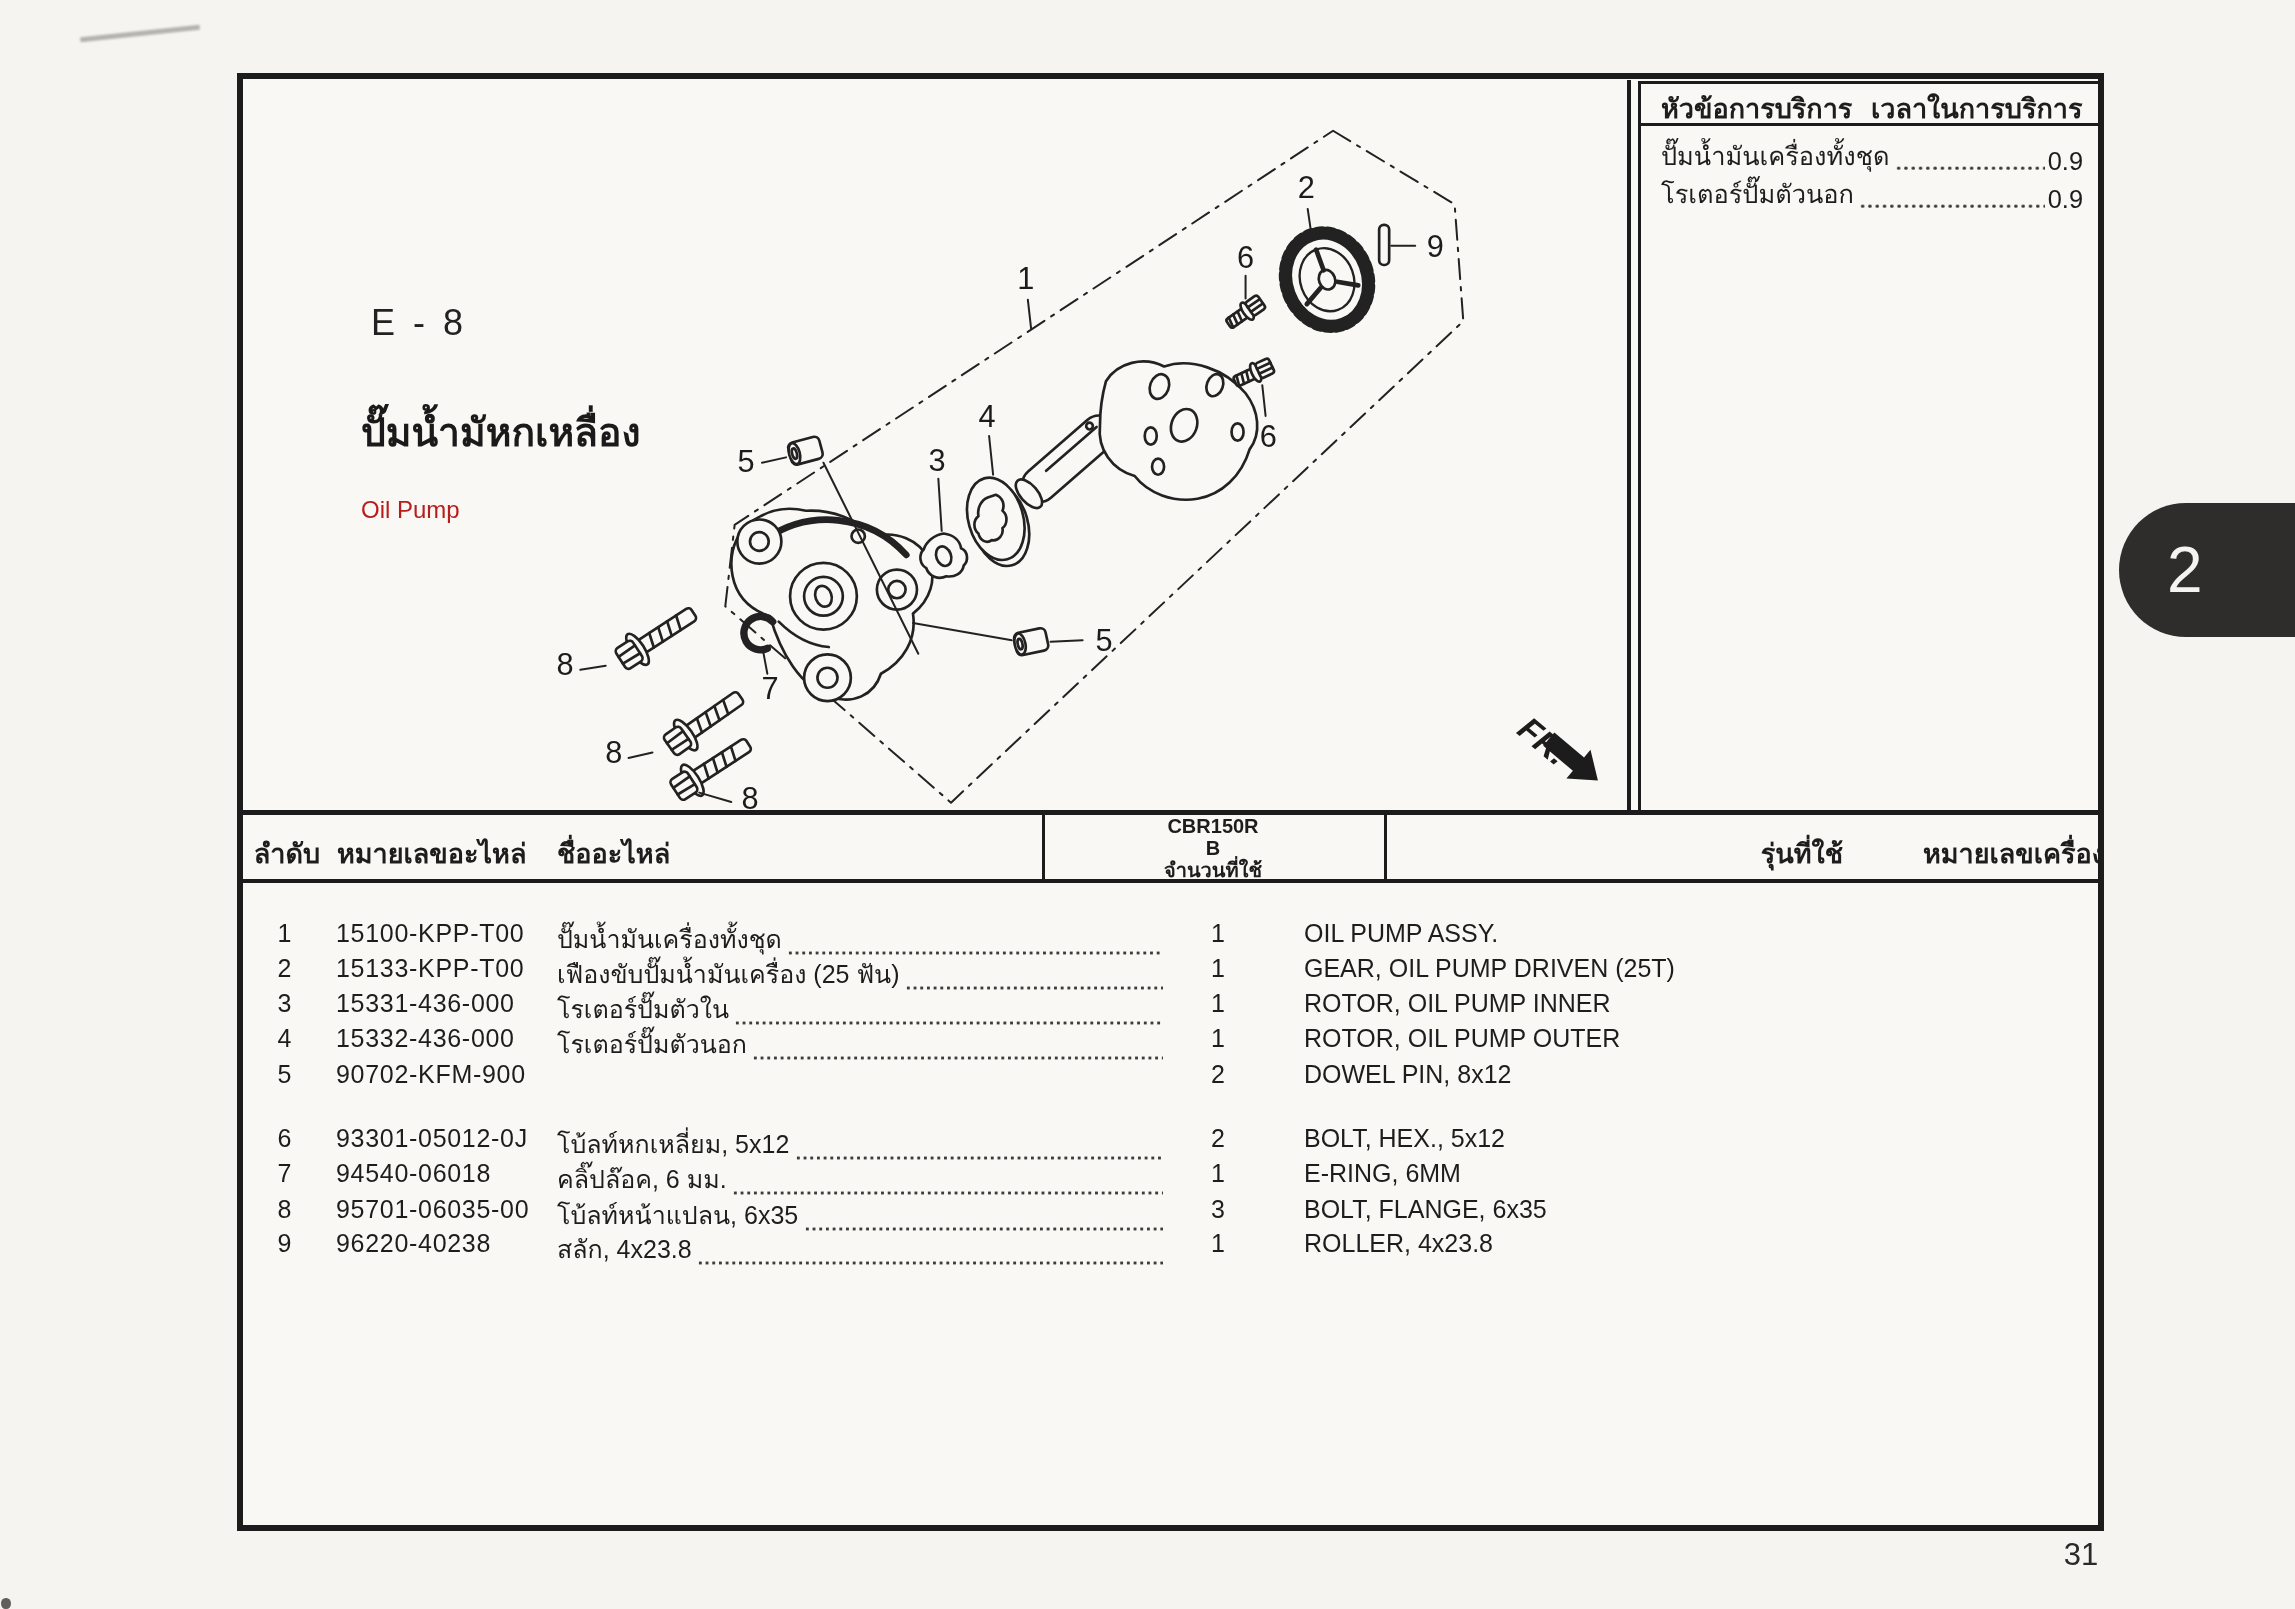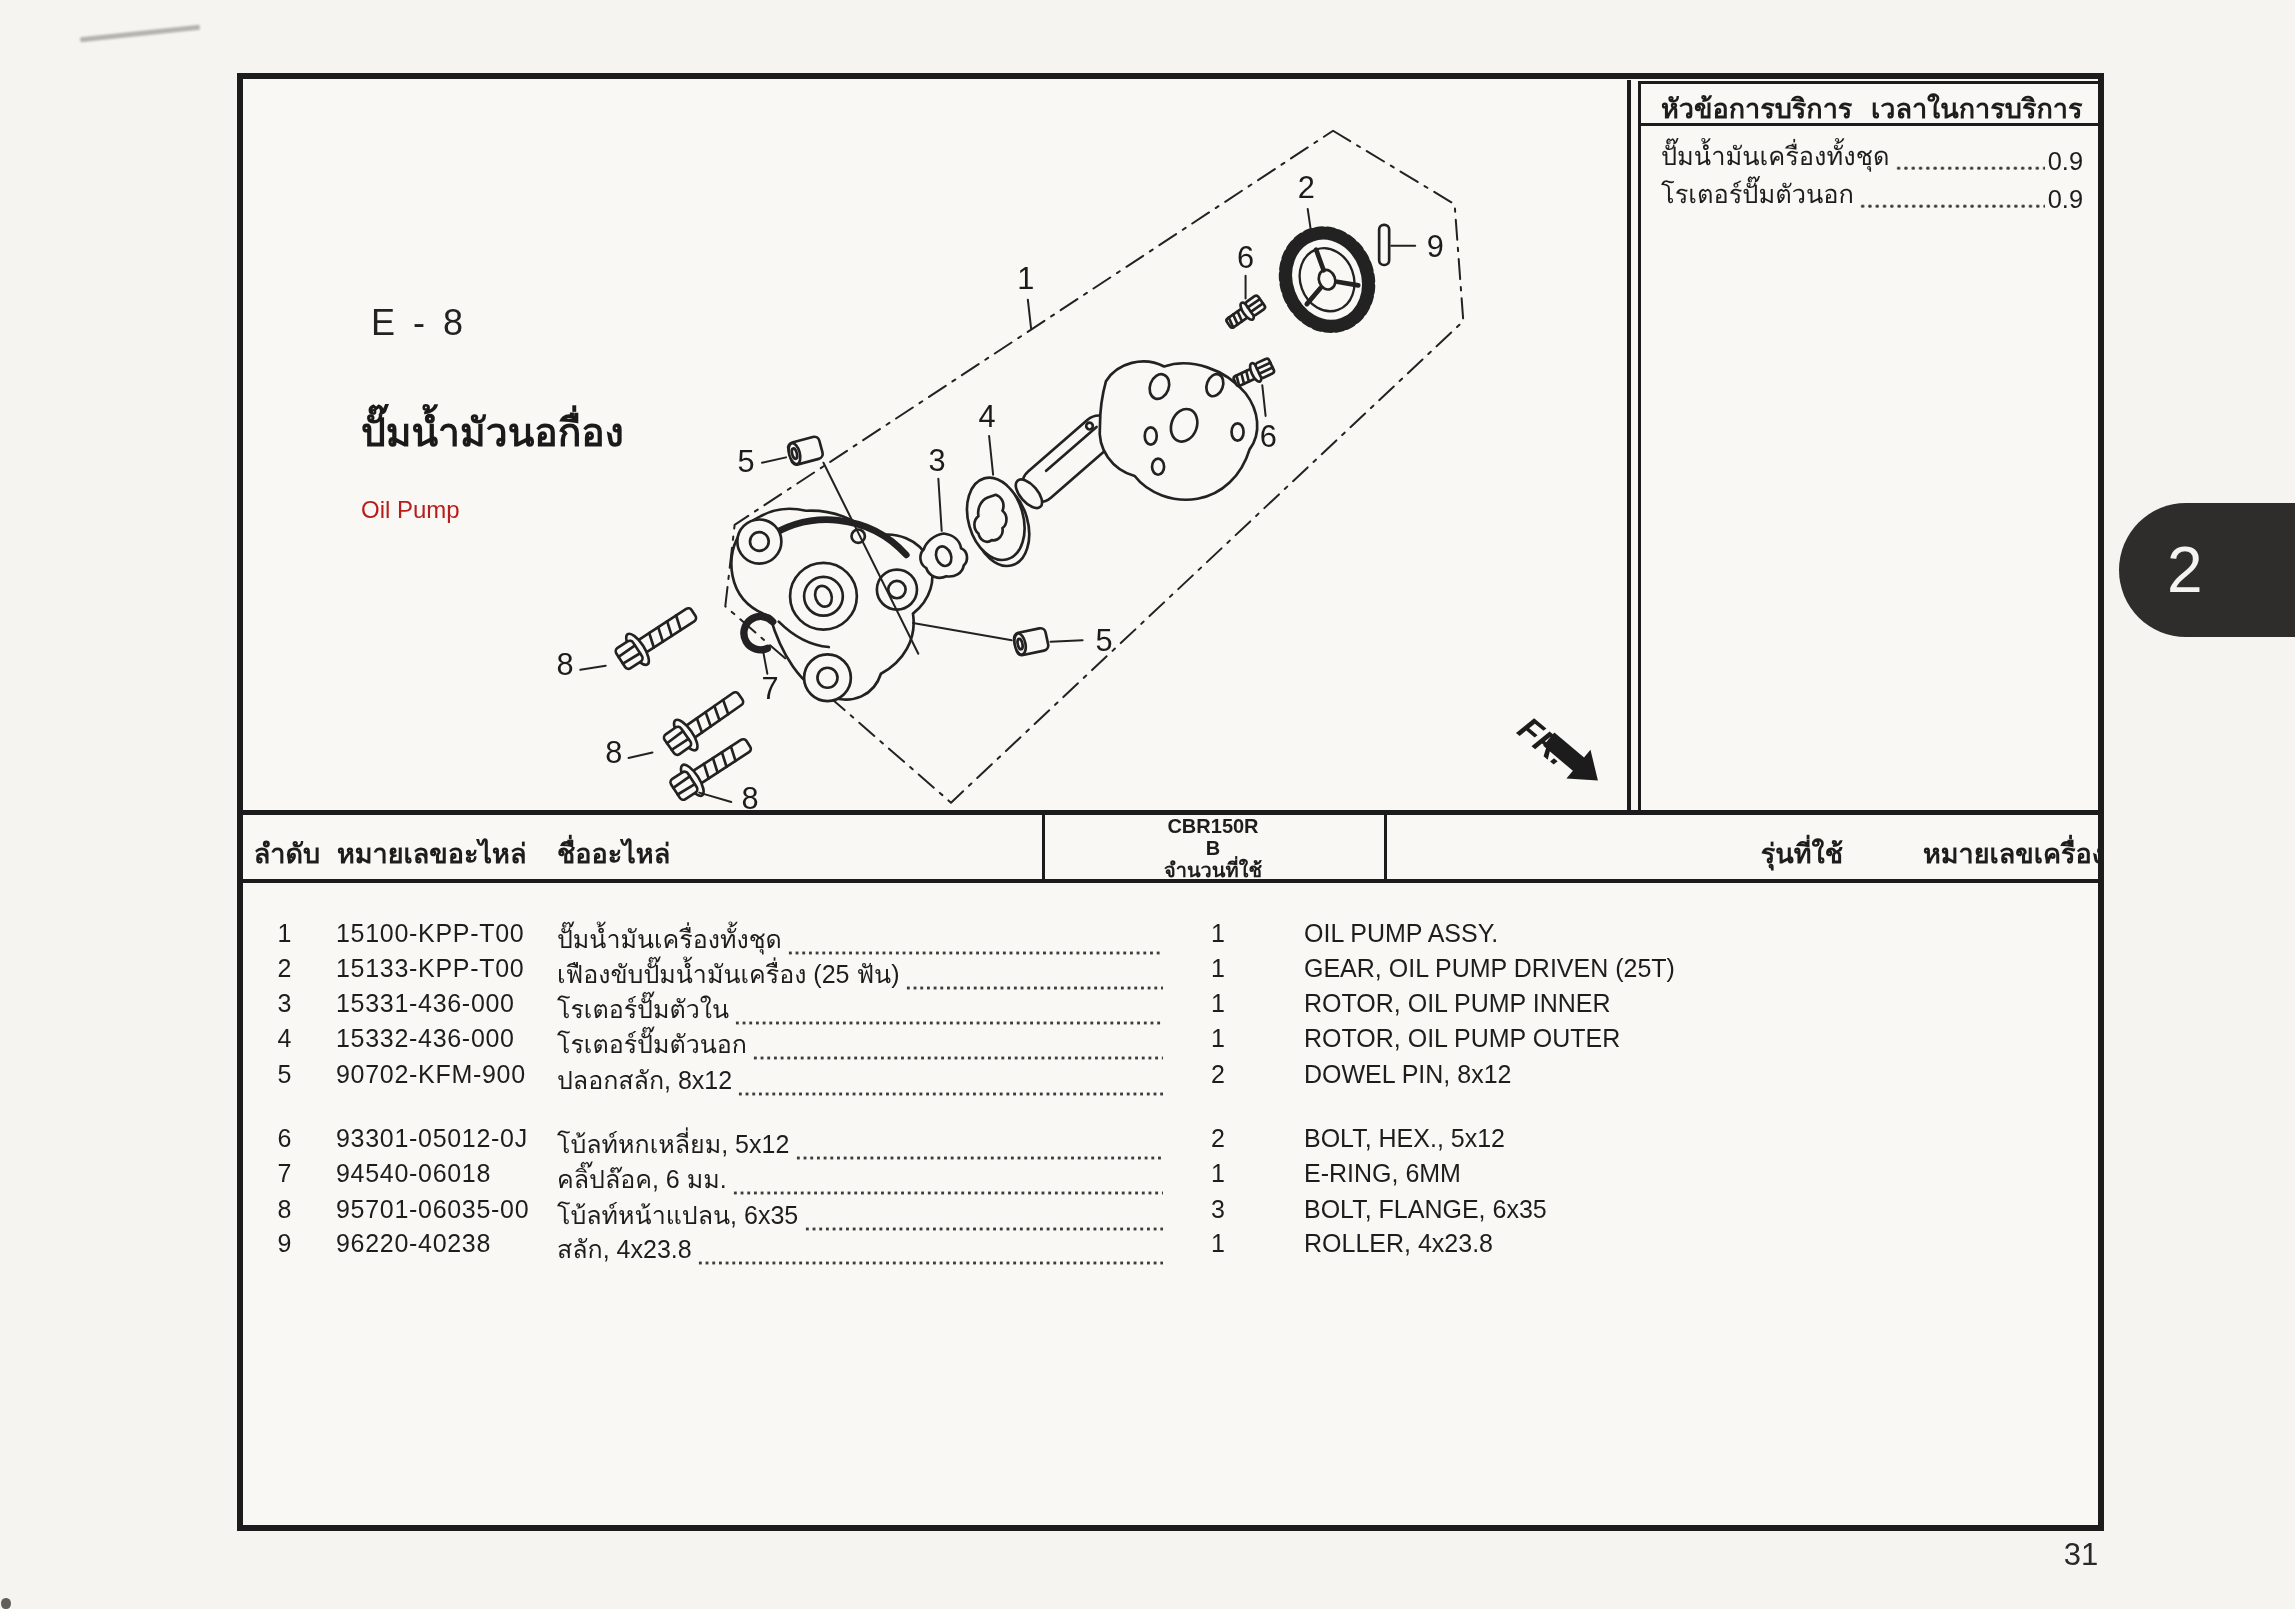--- a/index.html
+++ b/index.html
@@ -116,21 +116,21 @@
     <span class="dots"></span>
     <span class="val">0.9</span>
   </div>
   <div class="dotrow" style="left:1661px; top:174px; width:422px;">
     <span class="lbl">โรเตอร์ปั๊มตัวนอก</span>
     <span class="dots"></span>
     <span class="val">0.9</span>
   </div>
 
   <div class="t-code" style="left:371px; top:302px;">E - 8</div>
-  <div class="t-thai" style="left:361px; top:401px;">ปั๊มน้ำมัวนอกื่อง</div>
+  <div class="t-thai" style="left:361px; top:401px;">ปั๊มน้ำมัหกเหลื่อง</div>
   <div class="t-eng" style="left:361px; top:496px;">Oil Pump</div>
 
   <svg style="position:absolute; left:240px; top:80px;" width="1388" height="730" viewBox="359 119 2077 1093" fill="none" stroke="#222" stroke-width="4" stroke-linecap="round" stroke-linejoin="round">
 
     <path d="M1995,195 L2177,305 L2190,480 L1423,1201 L1085,907 L1099,785 Z" stroke-width="3" stroke-dasharray="30 12 5 12"></path>
 
     <g fill="#f9f8f4">
       <path d="M1138,772 C1106,786 1088,822 1096,862 C1102,892 1122,912 1152,922 C1168,978 1198,1026 1240,1042 C1276,1055 1308,1040 1318,1008 C1352,990 1372,956 1366,918 C1392,898 1402,866 1390,838 C1376,806 1340,794 1308,802 C1282,776 1244,762 1206,764 C1180,758 1156,762 1138,772 Z"></path>
       <path d="M1146,806 C1210,762 1300,768 1356,830" stroke-width="10"></path>
       <circle cx="1136" cy="810" r="33"></circle>
@@ -348,24 +348,20 @@
     <span class="c-name">
         <span class="nm">โรเตอร์ปั๊มตัวนอก</span>
         <span class="dots"></span>
       </span>
     <span class="c-qty">1</span>
     <span class="c-en">ROTOR, OIL PUMP OUTER</span>
   </div>
   <div class="prow" style="top:1060px;">
     <span class="c-no">5</span>
     <span class="c-pn">90702-KFM-900</span>
-    <span class="c-name">
-        <span class="nm">ปลอกสลัก, 8x12</span>
-        <span class="dots"></span>
-      </span>
     <span class="c-qty">2</span>
     <span class="c-en">DOWEL PIN, 8x12</span>
   </div>
   <div class="prow" style="top:1124px;">
     <span class="c-no">6</span>
     <span class="c-pn">93301-05012-0J</span>
     <span class="c-name">
         <span class="nm">โบ้ลท์หกเหลี่ยม, 5x12</span>
         <span class="dots"></span>
       </span>

